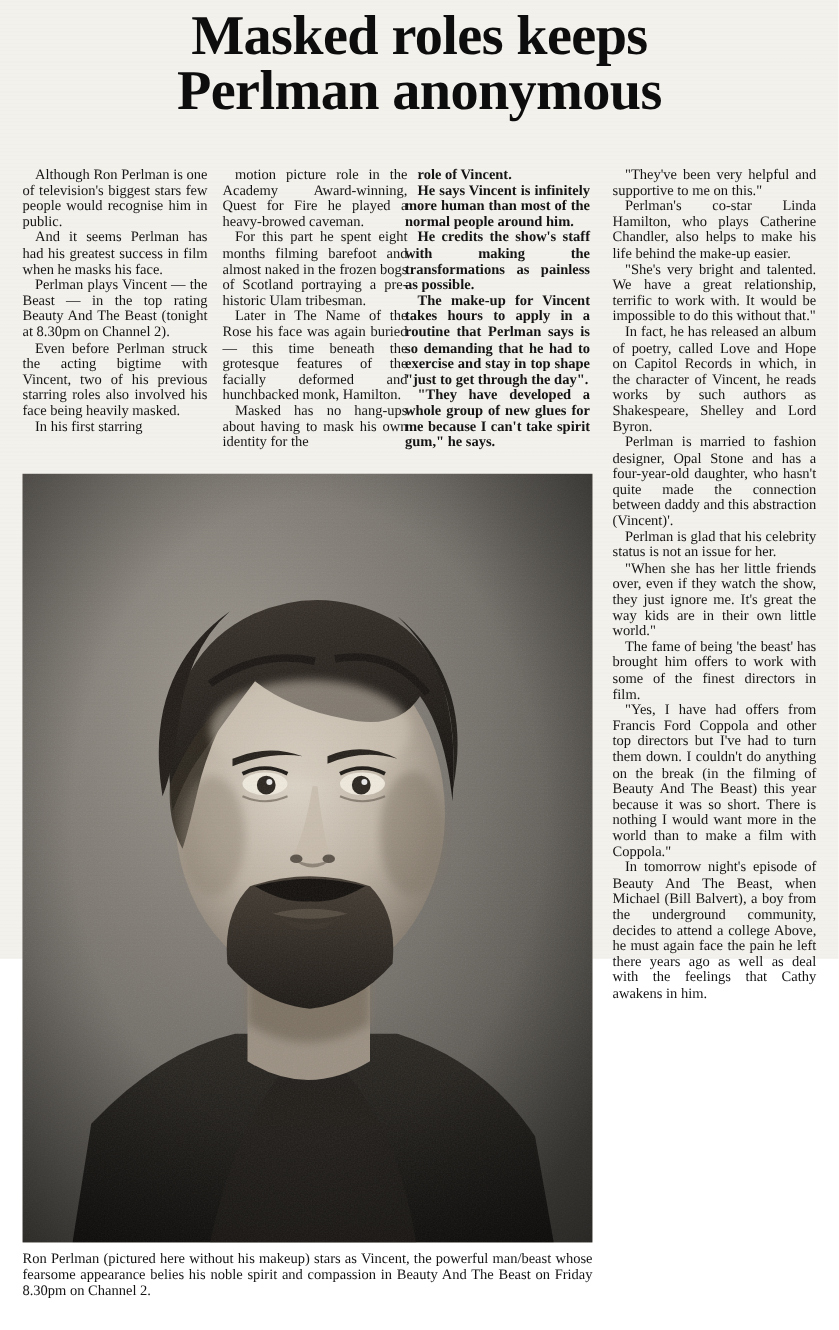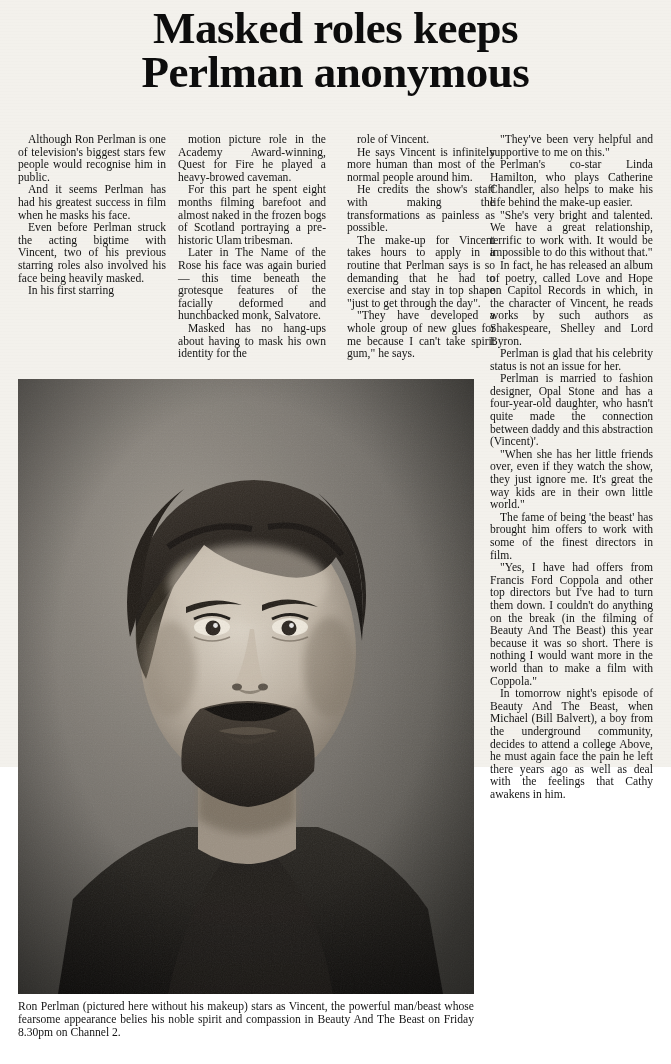--- a/index.html
+++ b/index.html
@@ -92,21 +92,21 @@
   .rightcol p {
     margin: 0;
     text-indent: 10px;
     text-align: justify;
     font-size: 11.6px;
     line-height: 12.6px;
     font-family: "Liberation Serif", serif;
   }
   .col1 { position: absolute; left: 18px; top: 96px; width: 148px; }
   .col2 { position: absolute; left: 178px; top: 96px; width: 148px; }
-  .col3 { position: absolute; left: 347px; top: 96px; width: 148px; }
+  .col3 { position: absolute; left: 324px; top: 96px; width: 148px; font-weight: bold; }
 
   .noise {
     position: absolute;
     inset: 0;
     pointer-events: none;
     opacity: 0.12;
     background-image:
       repeating-linear-gradient(0deg, rgba(0,0,0,0.06) 0 1px, transparent 1px 3px);
   }
 </style>
@@ -116,46 +116,47 @@
 <div class="page">
 
   <h1 class="headline">
     <span class="l1">Masked roles keeps</span>
     <span class="l2">Perlman anonymous</span>
   </h1>
 
   <div class="col col1">
     <p class="first">Although Ron Perlman is one of television's biggest stars few people would recognise him in public.</p>
     <p>And it seems Perlman has had his greatest success in film when he masks his face.</p>
+    <p>Perlman plays Vincent — the Beast — in the top rating Beauty And The Beast (tonight at 8.30pm on Channel 2).</p>
     <p>Even before Perlman struck the acting bigtime with Vincent, two of his previous starring roles also involved his face being heavily masked.</p>
     <p>In his first starring</p>
   </div>
 
   <div class="col col2">
     <p class="first">motion picture role in the Academy Award-winning, Quest for Fire he played a heavy-browed caveman.</p>
     <p>For this part he spent eight months filming barefoot and almost naked in the frozen bogs of Scotland portraying a pre-historic Ulam tribesman.</p>
-    <p>Later in The Name of the Rose his face was again buried — this time beneath the grotesque features of the facially deformed and hunchbacked monk, Salvatore.</p>
+    <p>Later in The Name of the Rose his face was again buried — this time beneath the grotesque features of the facially deformed and hunchbacked monk, Hamilton.</p>
     <p>Masked has no hang-ups about having to mask his own identity for the</p>
   </div>
 
   <div class="col col3">
     <p class="first">role of Vincent.</p>
     <p>He says Vincent is infinitely more human than most of the normal people around him.</p>
     <p>He credits the show's staff with making the transformations as painless as possible.</p>
     <p>The make-up for Vincent takes hours to apply in a routine that Perlman says is so demanding that he had to exercise and stay in top shape "just to get through the day".</p>
     <p>"They have developed a whole group of new glues for me because I can't take spirit gum," he says.</p>
   </div>
 
   <div class="col rightcol">
     <p class="first">"They've been very helpful and supportive to me on this."</p>
     <p>Perlman's co-star Linda Hamilton, who plays Catherine Chandler, also helps to make his life behind the make-up easier.</p>
     <p>"She's very bright and talented. We have a great relationship, terrific to work with. It would be impossible to do this without that."</p>
     <p>In fact, he has released an album of poetry, called Love and Hope on Capitol Records in which, in the character of Vincent, he reads works by such authors as Shakespeare, Shelley and Lord Byron.</p>
+    <p>Perlman is married to fashion designer, Opal Stone and has a four-year-old daughter, who hasn't quite made the connection between daddy and this abstraction (Vincent)'.</p>
     <p>Perlman is glad that his celebrity status is not an issue for her.</p>
-    <p>Perlman is married to fashion designer, Opal Stone and has a four-year-old daughter, who hasn't quite made the connection between daddy and this abstraction (Vincent)'.</p>
     <p>"When she has her little friends over, even if they watch the show, they just ignore me. It's great the way kids are in their own little world."</p>
     <p>The fame of being 'the beast' has brought him offers to work with some of the finest directors in film.</p>
     <p>"Yes, I have had offers from Francis Ford Coppola and other top directors but I've had to turn them down. I couldn't do anything on the break (in the filming of Beauty And The Beast) this year because it was so short. There is nothing I would want more in the world than to make a film with Coppola."</p>
     <p>In tomorrow night's episode of Beauty And The Beast, when Michael (Bill Balvert), a boy from the underground community, decides to attend a college Above, he must again face the pain he left there years ago as well as deal with the feelings that Cathy awakens in him.</p>
   </div>
 
   <div class="photo-wrap">
     <div class="photo">
       <svg width="456" height="615" viewBox="0 0 456 615" xmlns="http://www.w3.org/2000/svg" role="img" aria-label="portrait photo">
         <defs>

